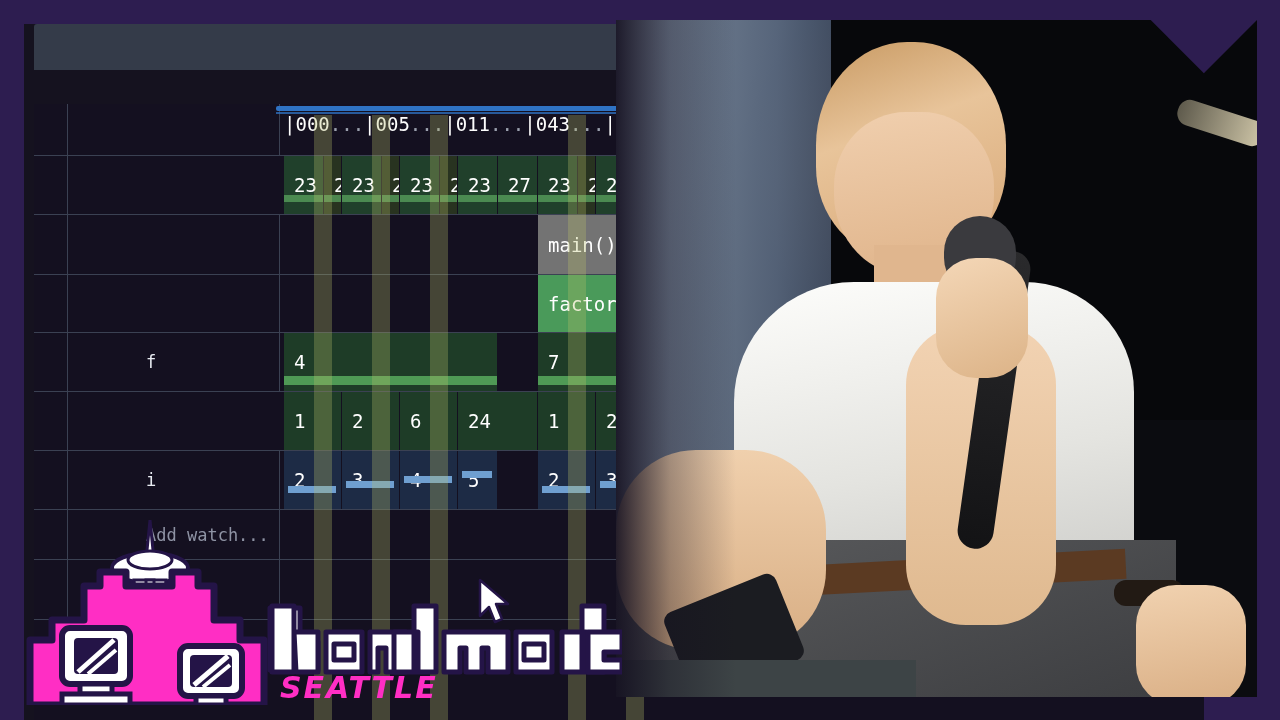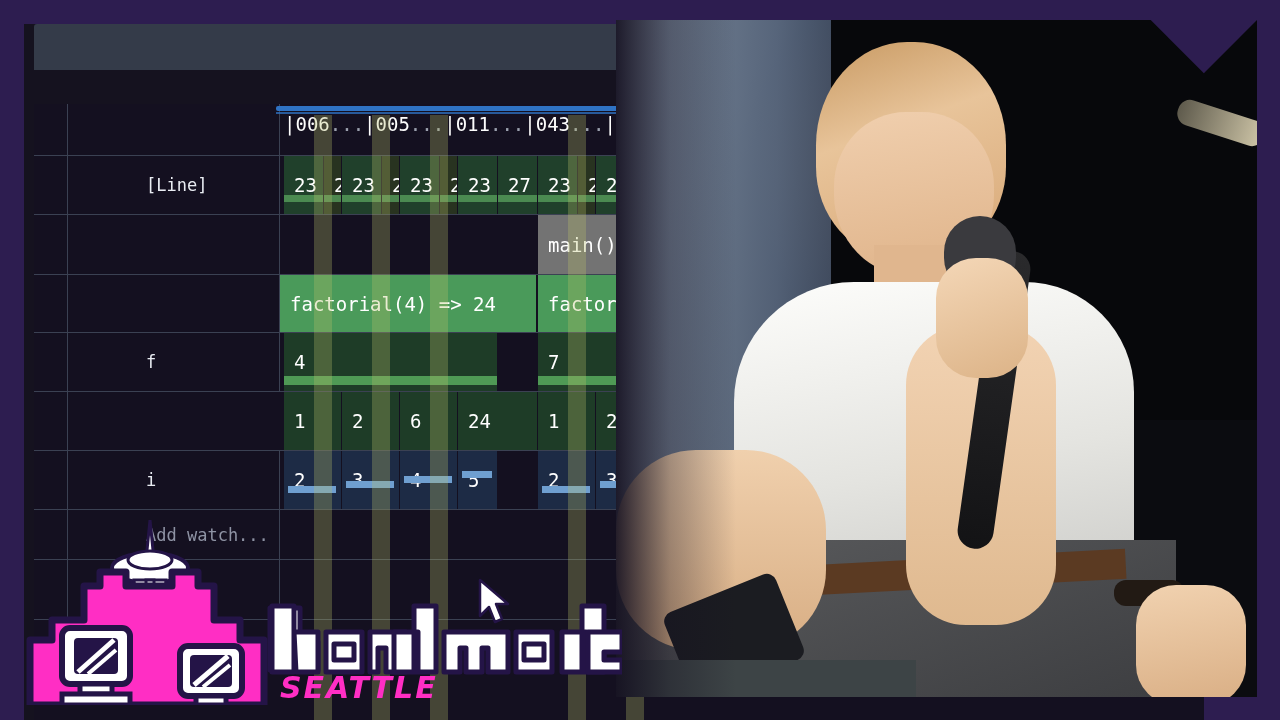--- a/index.html
+++ b/index.html
@@ -147,27 +147,26 @@
 
     <div id="toolbar"></div>
 
 
     <div id="grid">
 
       <div class="row" id="ruler-row" style="top:0px;height:52px;">
         <div class="cell-num"></div>
         <div class="cell-name"></div>
         <div class="track">
-          <div id="ruler"><span>|006</span><span class="rk-dim">...</span><span>|005</span><span class="rk-dim">...</span><span>|011</span><span class="rk-dim">...</span><span>|043</span><span class="rk-dim">...</span><span>|032</span><span class="rk-dim">...</span><span>|040</span><span class="rk-dim">...</span><span class="rk-dim">|0</span></div>
+          <div id="ruler"><span>|000</span><span class="rk-dim">...</span><span>|005</span><span class="rk-dim">...</span><span>|011</span><span class="rk-dim">...</span><span>|043</span><span class="rk-dim">...</span><span>|032</span><span class="rk-dim">...</span><span>|040</span><span class="rk-dim">...</span><span class="rk-dim">|0</span></div>
         </div>
       </div>
 
       <div class="row" style="top:52px;height:59px;">
         <div class="cell-num"></div>
-        <div class="cell-name">[Line]</div>
         <div class="track" id="line-track">
             <div class="blk line-blk" style="left: 4px; width: 40px;">
               <span>23</span>
               <div class="lbar"></div>
             </div>
             <div class="blk line-blk alt" style="left: 44px; width: 18px;">
               <span>24</span>
               <div class="lbar"></div>
             </div>
             <div class="blk line-blk" style="left: 62px; width: 40px;">
@@ -224,23 +223,20 @@
           <div class="blk call-blue" style="left:258px;width:140px;">
             <span>main()</span>
           </div>
         </div>
       </div>
 
       <div class="row" style="top:171px;height:58px;">
         <div class="cell-num"></div>
         <div class="cell-name"></div>
         <div class="track">
-          <div class="blk call-green" style="left:0px;width:256px;">
-            <span>factorial(4) =&gt; 24</span>
-          </div>
           <div class="blk call-green" style="left:258px;width:180px;">
             <span>factorial(7)</span>
           </div>
         </div>
       </div>
 
       <div class="row" style="top:229px;height:59px;">
         <div class="cell-num"></div>
         <div class="cell-name">f</div>
         <div class="track" id="f-track">

